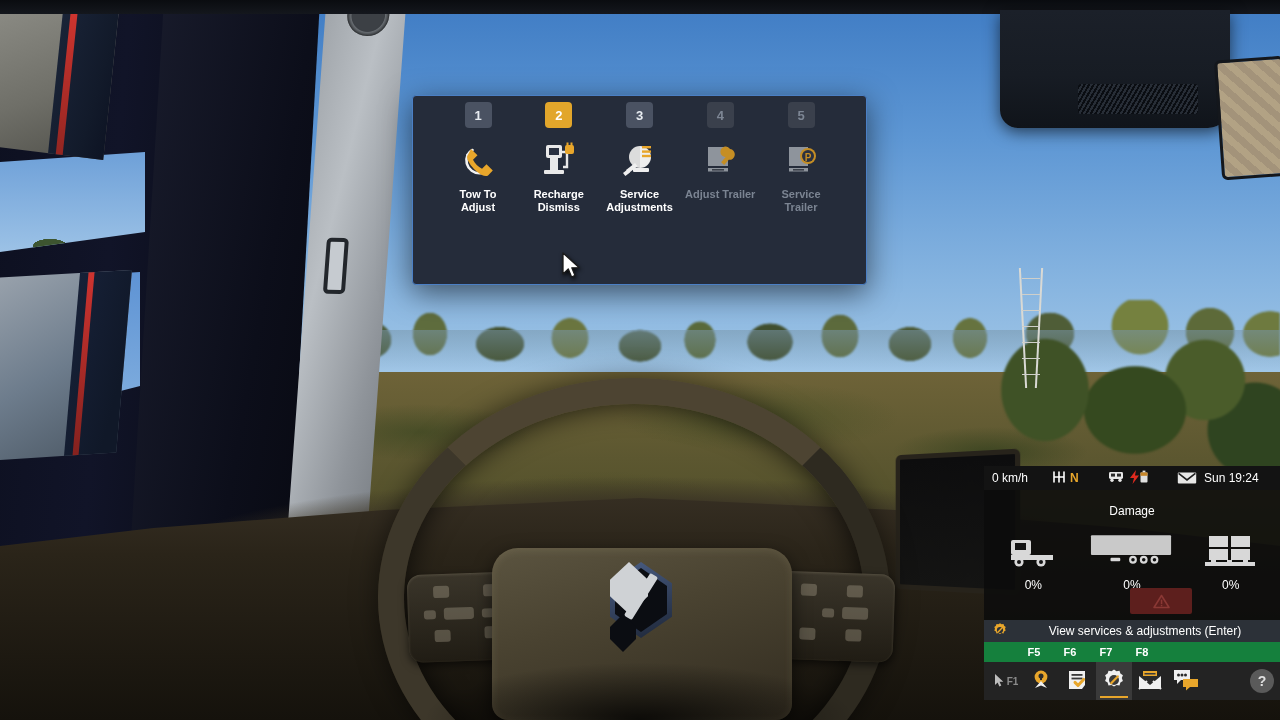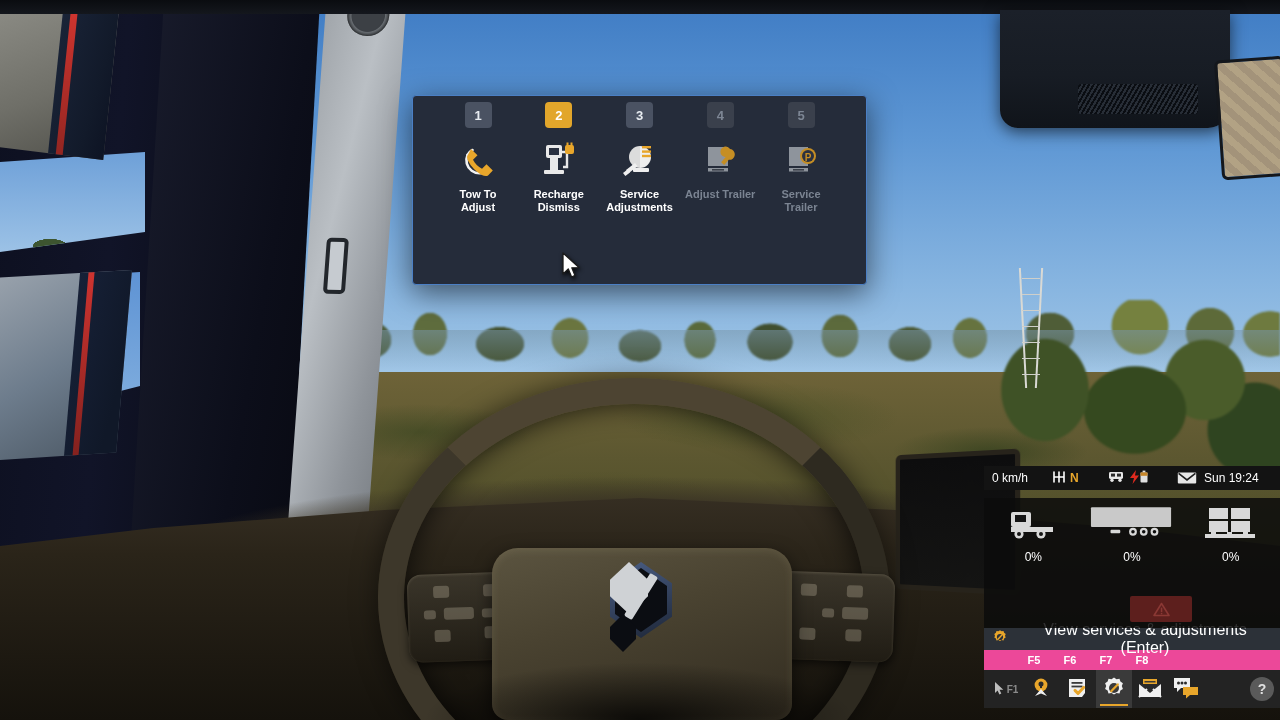--- a/index.html
+++ b/index.html
@@ -325,25 +325,25 @@
   .dmg-cell .gfx { height:42px; display:flex; align-items:flex-end; justify-content:center; }
   .dmg-cell .pct { margin-top:10px; }
   .warnbox {
     position:absolute; left:146px; top:98px; width:62px; height:26px;
     background:#5d1f1d; border-radius:2px;
     display:flex; align-items:center; justify-content:center;
   }
 
   .hint {
     height:22px; background:#2c3138; display:flex; align-items:center; gap:10px;
-    padding:0 8px; color:#ffffff; font-size:16px;
+    padding:0 8px; color:#ffffff; font-size:12px;
   }
   .hint .txt { flex:1; text-align:center; }
   .fkeys {
-    height:20px; background:#ec4899; display:flex; align-items:center;
+    height:20px; background:#15803d; display:flex; align-items:center;
     color:#fff; font-size:11px; font-weight:bold;
   }
   .fkeys span { width:36px; text-align:center; }
   .fkeys .pad { width:32px; }
   .tools {
     height:38px; background:#232323; display:flex; align-items:center;
     padding-left:4px;
   }
   .tool {
     width:36px; height:38px; display:flex; align-items:center; justify-content:center;
@@ -584,20 +584,21 @@
         <svg width="20" height="14" viewBox="0 0 20 14">
           <rect x="0.8" y="1.4" width="18.4" height="11.2" rx="1" fill="#e7e7e7"></rect>
           <path d="M1.6 2.4 L10 9 L18.4 2.4" stroke="#1d1d1d" stroke-width="1.6" fill="none"></path>
         </svg>
       </div>
       <div class="time">Sun 19:24</div>
     </div>
 
 
     <div class="hud-body">
+      <div class="dmg-title">Damage</div>
       <div class="dmg-row">
 
         <div class="dmg-cell">
           <div class="gfx">
             <svg width="56" height="34" viewBox="0 0 56 34">
               <rect x="6" y="6" width="20" height="15" rx="2" fill="#d8d8d8"></rect>
               <rect x="10" y="9" width="11" height="7" fill="#141414"></rect>
               <rect x="6" y="21" width="42" height="5" fill="#d8d8d8"></rect>
               <circle cx="14" cy="28" r="4.6" fill="#d8d8d8"></circle>
               <circle cx="36" cy="28" r="4.6" fill="#d8d8d8"></circle>

